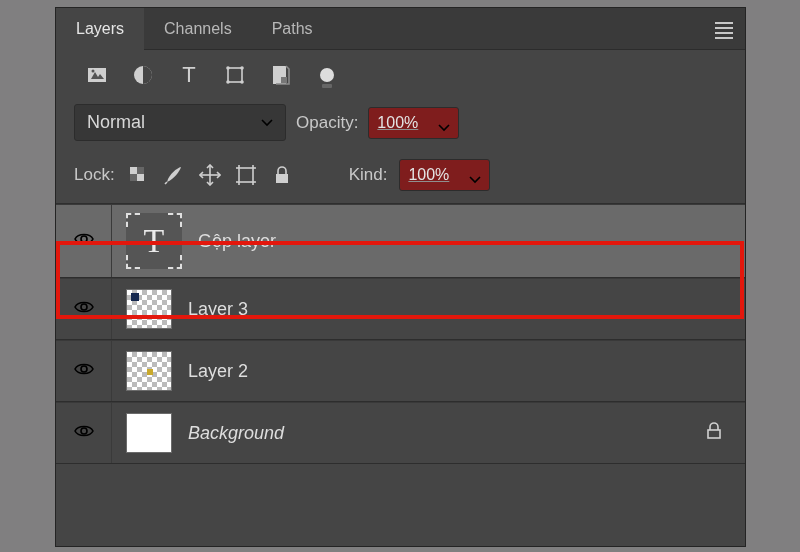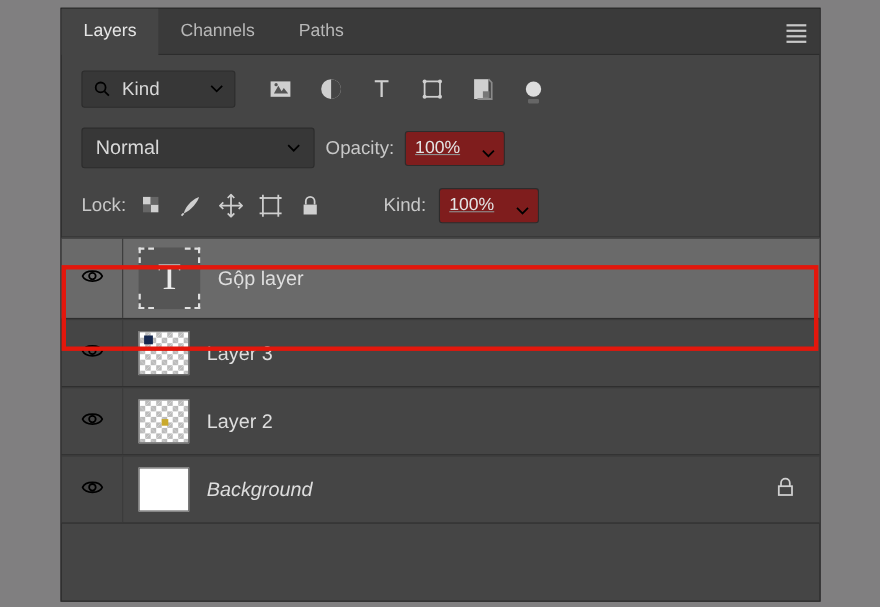--- a/index.html
+++ b/index.html
@@ -83,30 +83,20 @@
     <div class="tab">Paths</div>
     <div class="panel-menu">
         <span></span>
         <span></span>
         <span></span>
         <span></span>
       </div>
   </div>
 
   <div class="filter-row">
-    <div class="kind-drop">
-      <svg class="search" viewBox="0 0 16 16">
-          <circle cx="6.5" cy="6.5" r="4.5"></circle>
-          <line x1="10" y1="10" x2="14" y2="14"></line>
-        </svg>
-      <span class="label">Kind</span>
-      <svg class="chev" viewBox="0 0 12 8">
-          <polyline points="1,1 6,6 11,1"></polyline>
-        </svg>
-    </div>
     <div class="filter-icons">
       <span class="ficon">
         <svg viewBox="0 0 22 22">
             <rect x="2" y="4" width="18" height="14" fill="#cfcfcf" stroke="none"></rect>
             <polygon points="5 15 9 8 12 13 14 10 18 15" fill="#555" stroke="none"></polygon>
             <circle cx="7" cy="7" r="1.5" fill="#555" stroke="none"></circle>
           </svg>
       </span>
       <span class="ficon">
         <svg viewBox="0 0 22 22">

